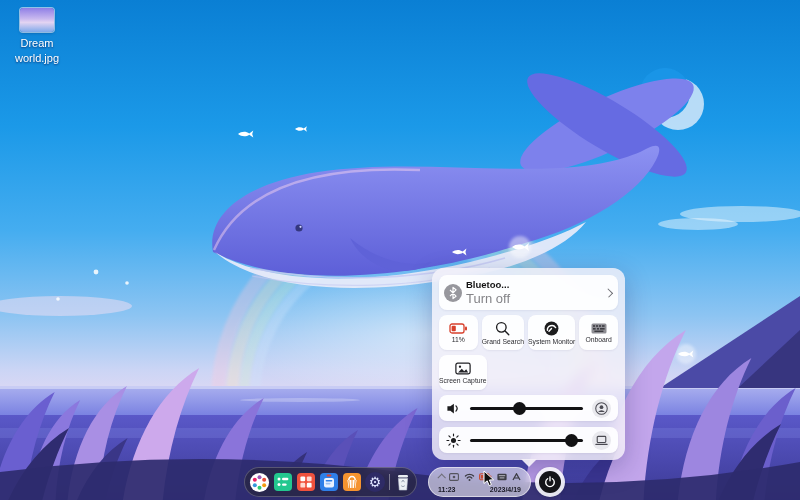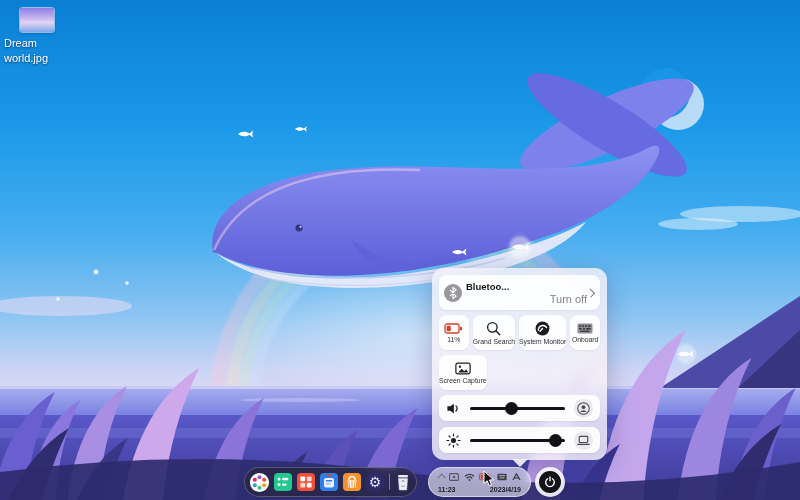--- a/index.html
+++ b/index.html
@@ -1,41 +1,41 @@
 <!DOCTYPE html>
 <html><head>
 <meta charset="utf-8">
 <style>
   html,body{margin:0;padding:0;background:#222;}
   #screen{position:relative;width:800px;height:500px;overflow:hidden;
     font-family:"Liberation Sans",sans-serif;user-select:none;}
   #wallpaper{position:absolute;inset:0;}
 
   
-  .desktop-icon{position:absolute;left:4px;top:8px;width:66px;cursor:pointer;}
+  .desktop-icon{position:absolute;left:4px;top:8px;width:66px;text-align:center;cursor:pointer;}
   .desktop-icon .thumb{width:34px;height:24px;margin:0 auto;border-radius:3px;
     background:linear-gradient(180deg,#8f7fe6 0%,#c9b9ef 45%,#e3d4f2 60%,#7fa9ea 100%);
     box-shadow:0 0 0 1px rgba(255,255,255,.55),0 1px 3px rgba(0,0,60,.35);}
   .desktop-icon .flabel{margin-top:4px;font-size:11px;line-height:1.35;color:#fff;
     text-shadow:0 1px 2px rgba(10,10,70,.65);}
 
   
-  .panel{position:absolute;left:432px;top:268px;width:175px;height:192px;border-radius:12px;
+  .panel{position:absolute;left:432px;top:268px;width:193px;height:192px;border-radius:12px;
     background:rgba(245,241,249,.82);box-shadow:0 8px 26px rgba(25,25,90,.28);
     padding:7px;box-sizing:border-box;backdrop-filter:blur(6px);}
   .panel::after{content:"";position:absolute;left:50%;bottom:-7px;margin-left:-8px;
     border-left:8px solid transparent;border-right:8px solid transparent;
     border-top:8px solid rgba(245,241,249,.92);}
   .prow{display:flex;gap:4px;}
   .card{background:rgba(255,255,255,.93);border-radius:8px;box-shadow:0 1px 2px rgba(40,40,90,.08);}
   .bigcard{flex:1;height:35px;display:flex;align-items:center;padding:0 3px 0 4px;box-sizing:border-box;cursor:pointer;}
   .bigcard .cicon{flex:0 0 20px;height:20px;margin-right:3px;}
   .bigcard .texts{flex:1;min-width:0;}
   .ctitle{font-size:9.5px;font-weight:bold;color:#141414;white-space:nowrap;overflow:hidden;}
-  .csub{font-size:11px;color:#848488;white-space:nowrap;overflow:hidden;margin-top:1px;text-align:right;}
+  .csub{font-size:13px;color:#848488;white-space:nowrap;overflow:hidden;margin-top:1px;}
   .chev{flex:0 0 6px;width:5px;height:5px;border-top:1.4px solid #6c6c72;border-right:1.4px solid #6c6c72;
     transform:rotate(45deg);margin-right:3px;}
   .tile{flex:1;height:35px;display:flex;flex-direction:column;align-items:center;justify-content:center;
     gap:2px;cursor:pointer;overflow:visible;}
   .tile .tlabel{font-size:6.8px;color:#2e2e33;white-space:nowrap;}
   .prow2{margin-top:5px;}
   .tile-single{flex:0 0 37px;}
   .spacer{flex:1;}
   .slidercard{height:26px;margin-top:5px;display:flex;align-items:center;padding:0 7px;box-sizing:border-box;}
   .slidercard:last-child{margin-top:6px;}

